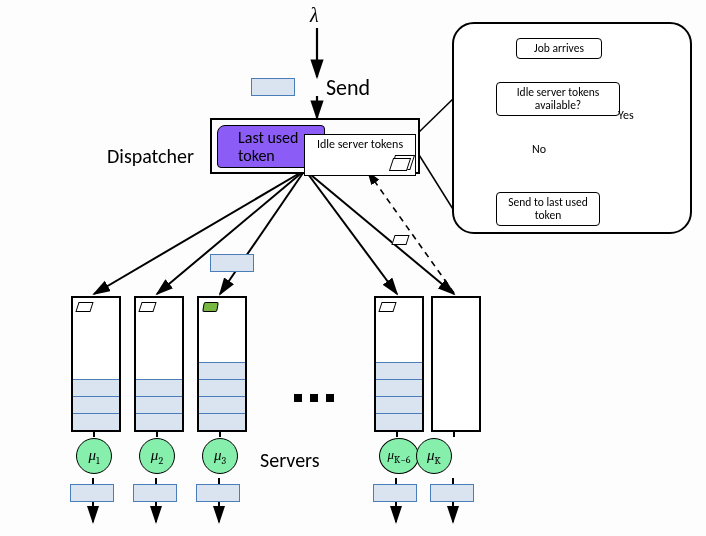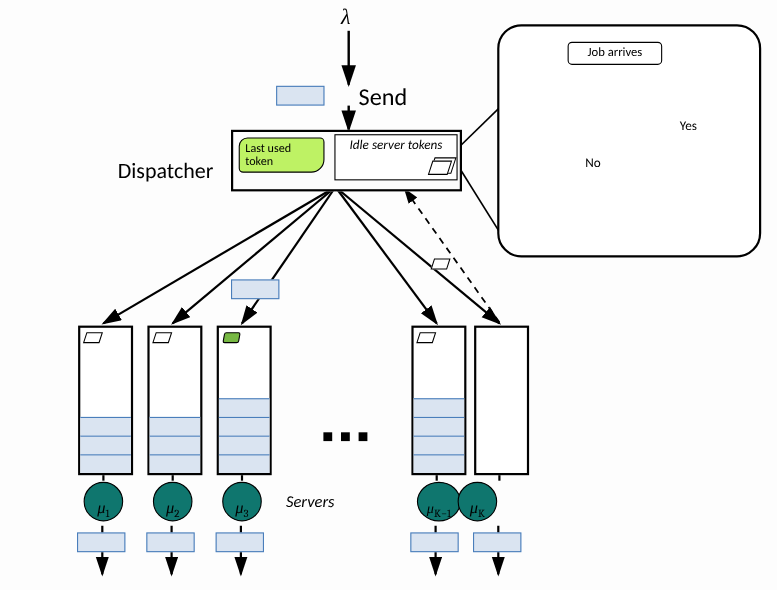--- a/index.html
+++ b/index.html
@@ -10,40 +10,40 @@
     width: 706px;
     height: 536px;
     position: relative;
     overflow: hidden;
     font-size: 13px;
   }
   .abs { position: absolute; }
   .lambda { font-style: italic; font-family: Cambria, serif; font-size: 20px; }
   .jobs-label { font-size: 22px; }
   .dispatcher-label { font-size: 20px; }
-  .servers-label { font-size: 15px; font-style: italic; }
+  .servers-label { font-size: 20px; }
 
   .bluerect {
     background: #dae4f1;
     border: 1px solid #4a7ebb;
     width: 42px;
     height: 16px;
   }
 
   .dispatcher-box {
     border: 2px solid #000;
     background: #fcfcfc;
     position: absolute;
   }
   .inner-green {
-    background: #bef264;
+    background: #8b5cf6;
     border: 1.5px solid #000;
     border-radius: 8px 4px 12px 4px;
-    padding: 3px 5px;
-    font-size: 11px;
+    padding: 3px 20px;
+    font-size: 16px;
     line-height: 1.1;
   }
   .inner-white {
     border: 1.5px solid #000;
     background: #fff;
     padding: 3px 5px;
     font-size: 12px;
     line-height: 1.15;
     text-align: center;
   }
@@ -85,23 +85,23 @@
     height: 16px;
     background: #dae4f1;
     border-top: 1.5px solid #4a7ebb;
   }
 
   .mu-circle {
     position: absolute;
     width: 34px; height: 34px;
     border: 1.8px solid #000;
     border-radius: 50%;
-    background: #0f766e;
+    background: #86efac;
     display: flex;
-    align-items: flex-end; justify-content: center;
+    align-items: center; justify-content: center;
     font-family: Cambria, serif;
     font-style: italic;
     font-size: 15px;
   }
   .mu-circle sub { font-size: 10px; font-style: normal; }
 
   .dots span { display:inline-block; width:8px; height:8px; background:#000; margin:0 4px;}
 
   .flow-box {
     position: absolute;
@@ -178,21 +178,21 @@
 
 <div class="abs bluerect" style="left:251px; top:78px;"></div>
 <div class="abs jobs-label" style="left:326px; top:74px;">Send</div>
 
 <div class="abs dispatcher-label" style="left:107px; top:144px;">Dispatcher</div>
 
 <div class="dispatcher-box" style="left:210px; top:118px; width:206px; height:52px;">
   <div class="abs inner-green" style="left:5px; top:5px; width:66px;">
     <span>Last used token</span>
   </div>
-  <div class="abs inner-white" style="left:92px; top:2px; width:100px; height:34px;font-style:italic;">
+  <div class="abs inner-white" style="left:92px; top:14px; width:100px; height:34px;">
     <span>Idle server tokens</span>
     <div class="abs token-stack" style="right:6px; bottom:4px;"></div>
   </div>
 </div>
 
 <div class="abs bluerect" style="left:210px; top:254px;"></div>
 
 <div class="abs tiny-token" style="left:393px; top:235px;"></div>
 
 <div class="server" style="left:71px; top:296px;">
@@ -240,33 +240,39 @@
 <div class="mu-circle" style="left:76px; top:438px;">
     <span>μ<sub>1</sub></span>
   </div>
 <div class="mu-circle" style="left:139px; top:438px;">
     <span>μ<sub>2</sub></span>
   </div>
 <div class="mu-circle" style="left:202px; top:438px;">
     <span>μ<sub>3</sub></span>
   </div>
 <div class="mu-circle" style="left:379px; top:438px; width:38px;">
-    <span style="font-size:13px;">μ<sub>K−1</sub></span>
+    <span style="font-size:13px;">μ<sub>K−6</sub></span>
   </div>
 <div class="mu-circle" style="left:416px; top:438px;">
     <span>μ<sub>K</sub></span>
   </div>
 
 <div class="abs servers-label" style="left:260px; top:448px;">Servers</div>
 
 <div class="abs bluerect" style="left:70px;  top:484px;"></div>
 <div class="abs bluerect" style="left:133px; top:484px;"></div>
 <div class="abs bluerect" style="left:196px; top:484px;"></div>
 <div class="abs bluerect" style="left:373px; top:484px;"></div>
 <div class="abs bluerect" style="left:430px; top:484px;"></div>
 
 <div class="flow-box" style="left:452px; top:22px; width:236px; height:208px;">
   <div class="fnode" style="left:62px; top:14px; width:72px;">
     <span>Job arrives</span>
   </div>
+  <div class="fnode" style="left:42px; top:58px; width:110px;">
+    <span>Idle server tokens available?</span>
+  </div>
   <div class="flow-label" style="left:164px; top:84px;">Yes</div>
   <div class="flow-label" style="left:78px; top:118px;">No</div>
+  <div class="fnode" style="left:42px; top:168px; width:90px;">
+    <span>Send to last used token</span>
+  </div>
 </div>
 
 </body></html>

